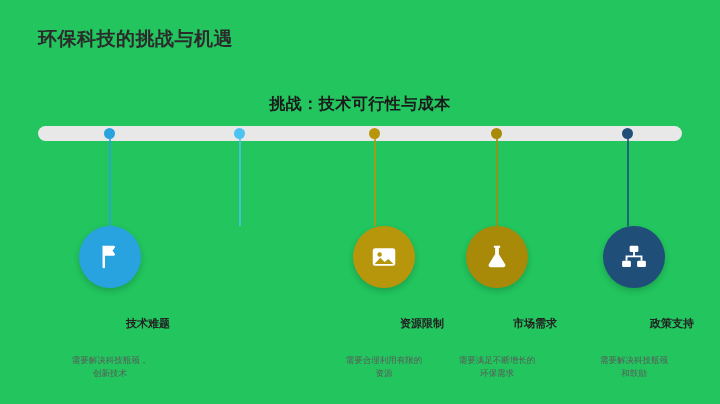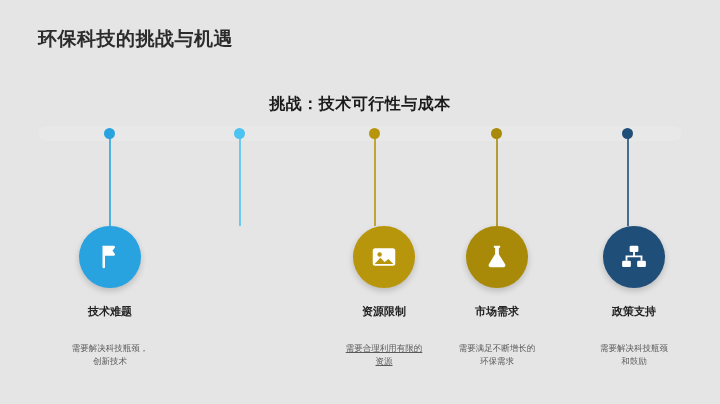--- a/index.html
+++ b/index.html
@@ -11,21 +11,21 @@
     width: 720px;
     height: 404px;
     position: relative;
     overflow: hidden;
     font-family: "DejaVu Sans", "Liberation Sans", sans-serif;
   }
 
   .slide {
     position: absolute;
     inset: 0;
-    background: #e5e5e5;
+    background: #22c55e;
   }
 
   .title {
     position: absolute;
     left: 38px;
     top: 26px;
     font-size: 19px;
     font-weight: bold;
     color: #2b2b2b;
     letter-spacing: 0.5px;
@@ -79,24 +79,25 @@
     align-items: center;
     justify-content: center;
     box-shadow: 0 3px 6px rgba(0,0,0,0.18);
   }
 
   .circle svg {
     display: block;
   }
 
   .node-label {
-    margin-top: 16px;
+    margin-top: 28px;
     font-size: 11px;
     font-weight: bold;
     color: #222222;
+    text-align: right;
   }
 
   .node-desc {
     margin-top: 23px;
     font-size: 8.5px;
     line-height: 1.5;
     color: #5a5a5a;
   }
 
   .dot {
@@ -144,21 +145,21 @@
 
   <div class="node" style="left:324px; top:226px;">
     <div class="circle" style="background:#b8960b;">
       <svg width="30" height="30" viewBox="0 0 24 24">
         <rect x="3" y="5" width="18" height="14" rx="2" fill="#ffffff"></rect>
         <circle cx="8.5" cy="10" r="1.8" fill="#b8960b"></circle>
         <path d="M4.5 17.5 l4.5 -5 l3.5 3.5 l3 -2.5 l4 4 Z" fill="#b8960b"></path>
       </svg>
     </div>
     <div class="node-label">资源限制</div>
-    <div class="node-desc" style="white-space:pre-line;text-decoration:underline;">需要合理利用有限的
+    <div class="node-desc" style="white-space:pre-line;">需要合理利用有限的
 资源</div>
   </div>
 
   <div class="node" style="left:437px; top:226px;font-family:Liberation Serif, serif;">
     <div class="circle" style="background:#a88a08;">
       <svg width="30" height="30" viewBox="0 0 24 24">
         <path d="M9.5 3 h5 v1.5 h-1 v5.2 l5 8.1 a1.6 1.6 0 0 1 -1.4 2.4 H6.9 a1.6 1.6 0 0 1 -1.4 -2.4 l5 -8.1 V4.5 h-1 Z" fill="#ffffff"></path>
       </svg>
     </div>
     <div class="node-label">市场需求</div>

